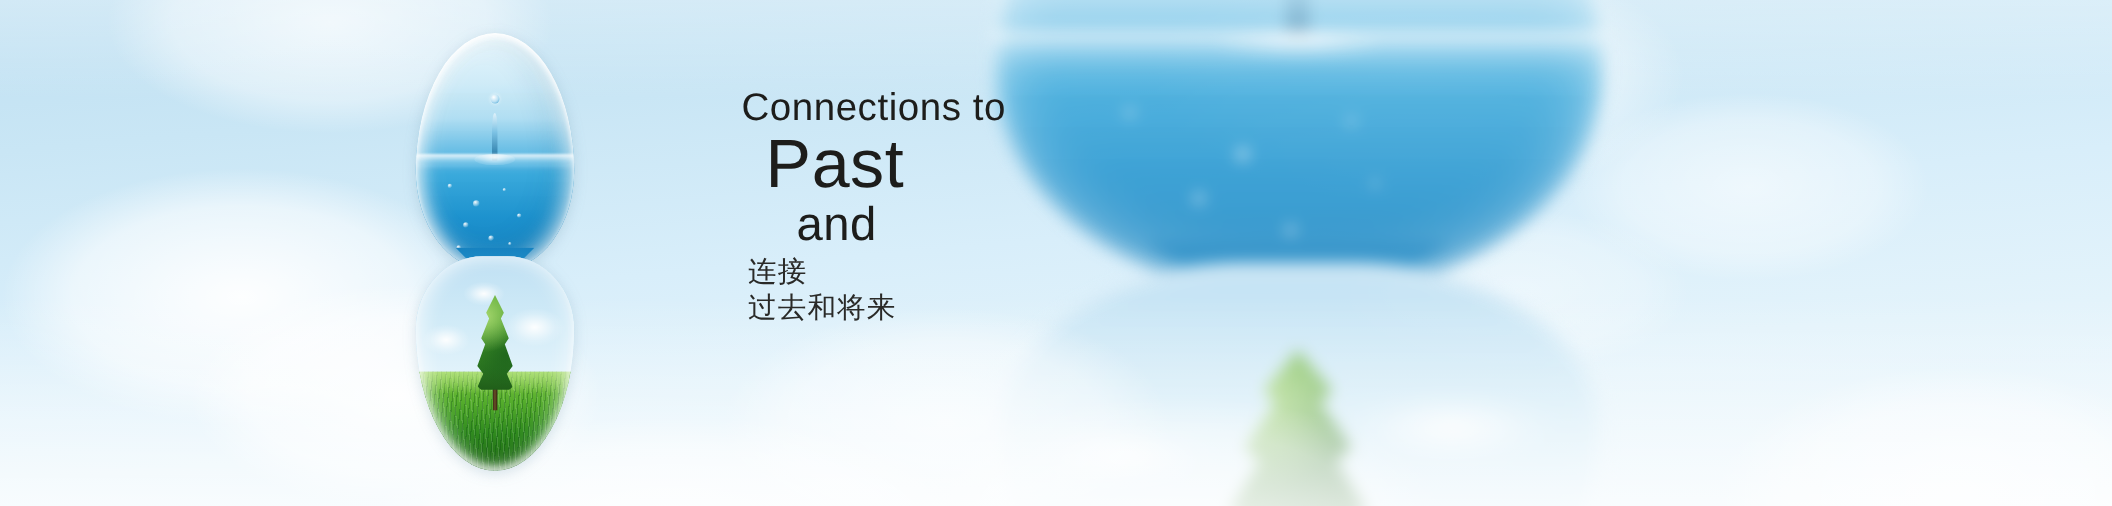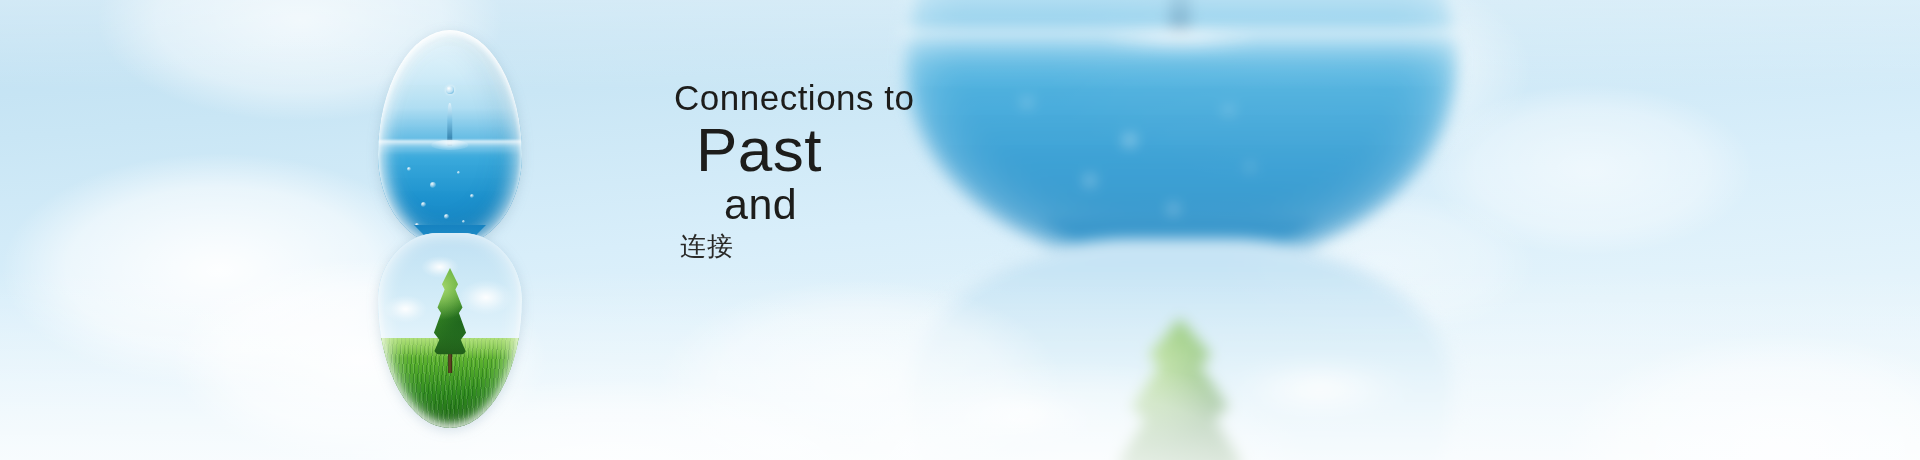--- a/index.html
+++ b/index.html
@@ -396,16 +396,17 @@
     </div>
   </div>
 
   <div id="headline">
     <span class="ln" id="ln-kicker">Connections to</span>
     <span class="ln" id="ln-past">Past</span>
     <span class="ln" id="ln-and">and</span>
 
     <div id="sub-cn">
       <span class="ln-cn">连接</span>
+      <span class="ln-cn">过去和将来</span>
     </div>
   </div>
 
 </div>
 
 </body></html>

